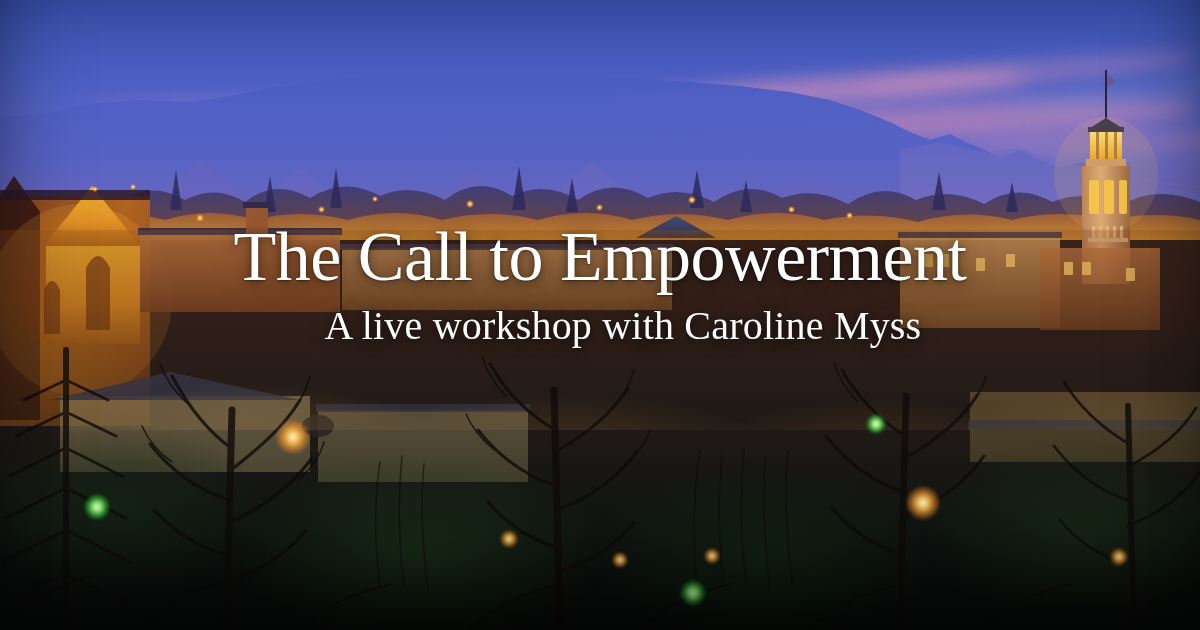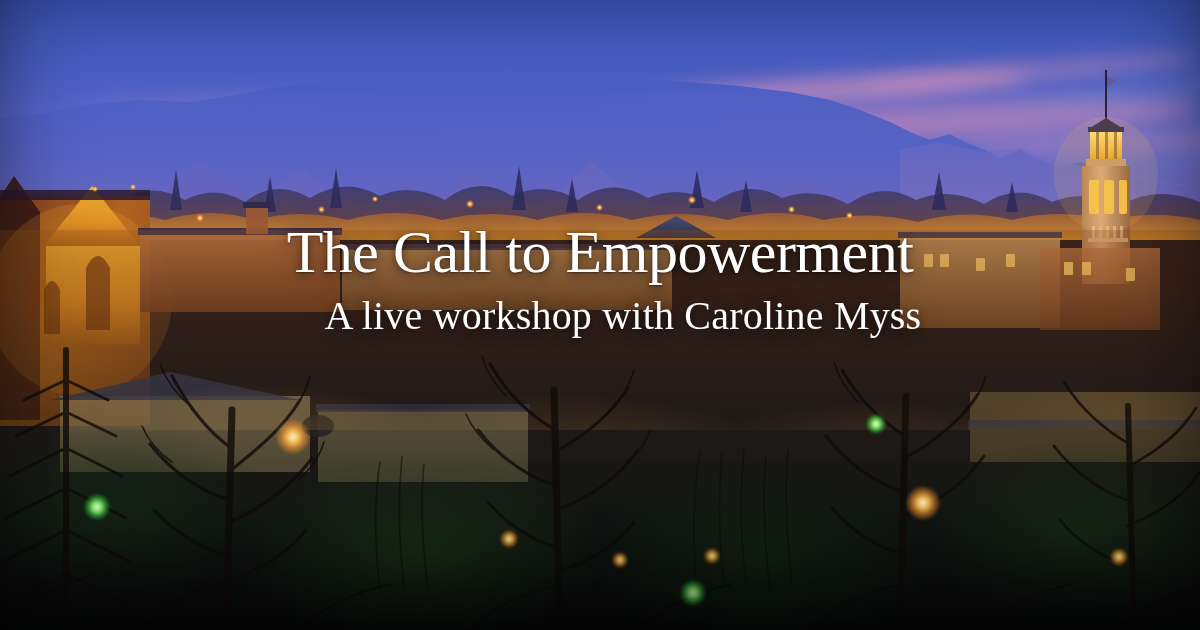--- a/index.html
+++ b/index.html
@@ -96,21 +96,21 @@
   }
   .lamp.tiny{ filter:blur(.6px); }
 
   
   .textwrap{
     position:absolute; left:0; right:0; top:222px;
     text-align:center; z-index:40;
   }
   .title{
     font-family:"Liberation Serif", serif;
-    font-size:60px; line-height:1.0; font-weight:400;
+    font-size:70px; line-height:1.0; font-weight:400;
     color:#ffffff; letter-spacing:-0.5px;
     text-shadow:
       0 2px 10px rgba(0,0,0,.50),
       0 0 34px rgba(0,0,0,.34),
       0 1px 2px rgba(0,0,0,.40);
   }
   .subtitle{
     margin-top:12px;
     font-family:"Liberation Serif", serif;
     font-size:40px; line-height:1.1; font-weight:400;

